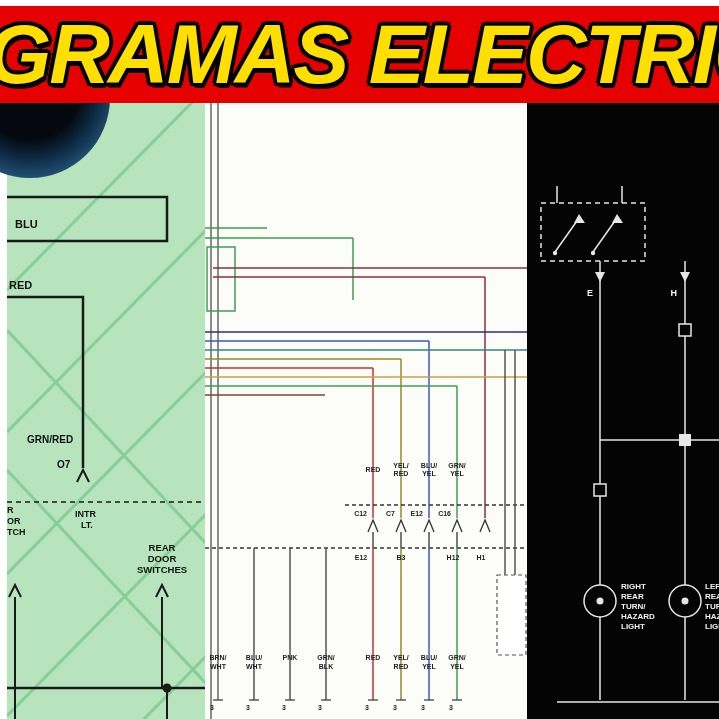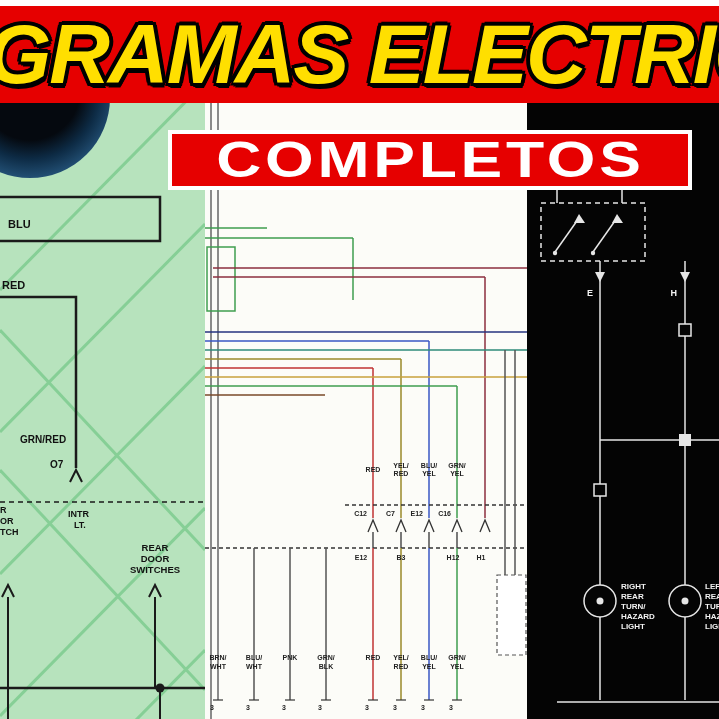--- a/index.html
+++ b/index.html
@@ -2,21 +2,21 @@
 <html><head>
 <meta charset="utf-8">
 <style>
   html,body{margin:0;padding:0;background:#222;}
   *{box-sizing:border-box;}
   .thumb{
     position:relative;width:719px;height:719px;overflow:hidden;
     background:#fff;font-family:"Liberation Sans",sans-serif;
   }
   .panel{position:absolute;top:0;height:719px;}
-  .panel-left{left:0;width:205px;background:#b7e3bd;}
+  .panel-left{left:7px;width:205px;background:#b7e3bd;}
   .panel-mid{left:205px;width:322px;background:#fcfcf8;}
   .panel-right{left:527px;width:192px;background:#040404;}
   .panel svg{position:absolute;left:0;top:0;}
 
   .top-border{position:absolute;left:0;top:0;width:719px;height:6px;background:#ffffff;z-index:5;}
   .banner-top{
     position:absolute;left:0;top:6px;width:719px;height:97px;background:#e60000;
     display:flex;align-items:center;overflow:hidden;z-index:4;
   }
   .banner-title{
@@ -254,17 +254,14 @@
     </svg>
   </div>
 
   <div class="logo-circle"></div>
 
   <div class="top-border"></div>
   <div class="banner-top">
     <div class="banner-title">GRAMAS ELECTRIC</div>
   </div>
 
-  <div class="completos-box">
-    <div class="completos-text">COMPLETOS</div>
-  </div>
 
 </div>
 
 </body></html>

